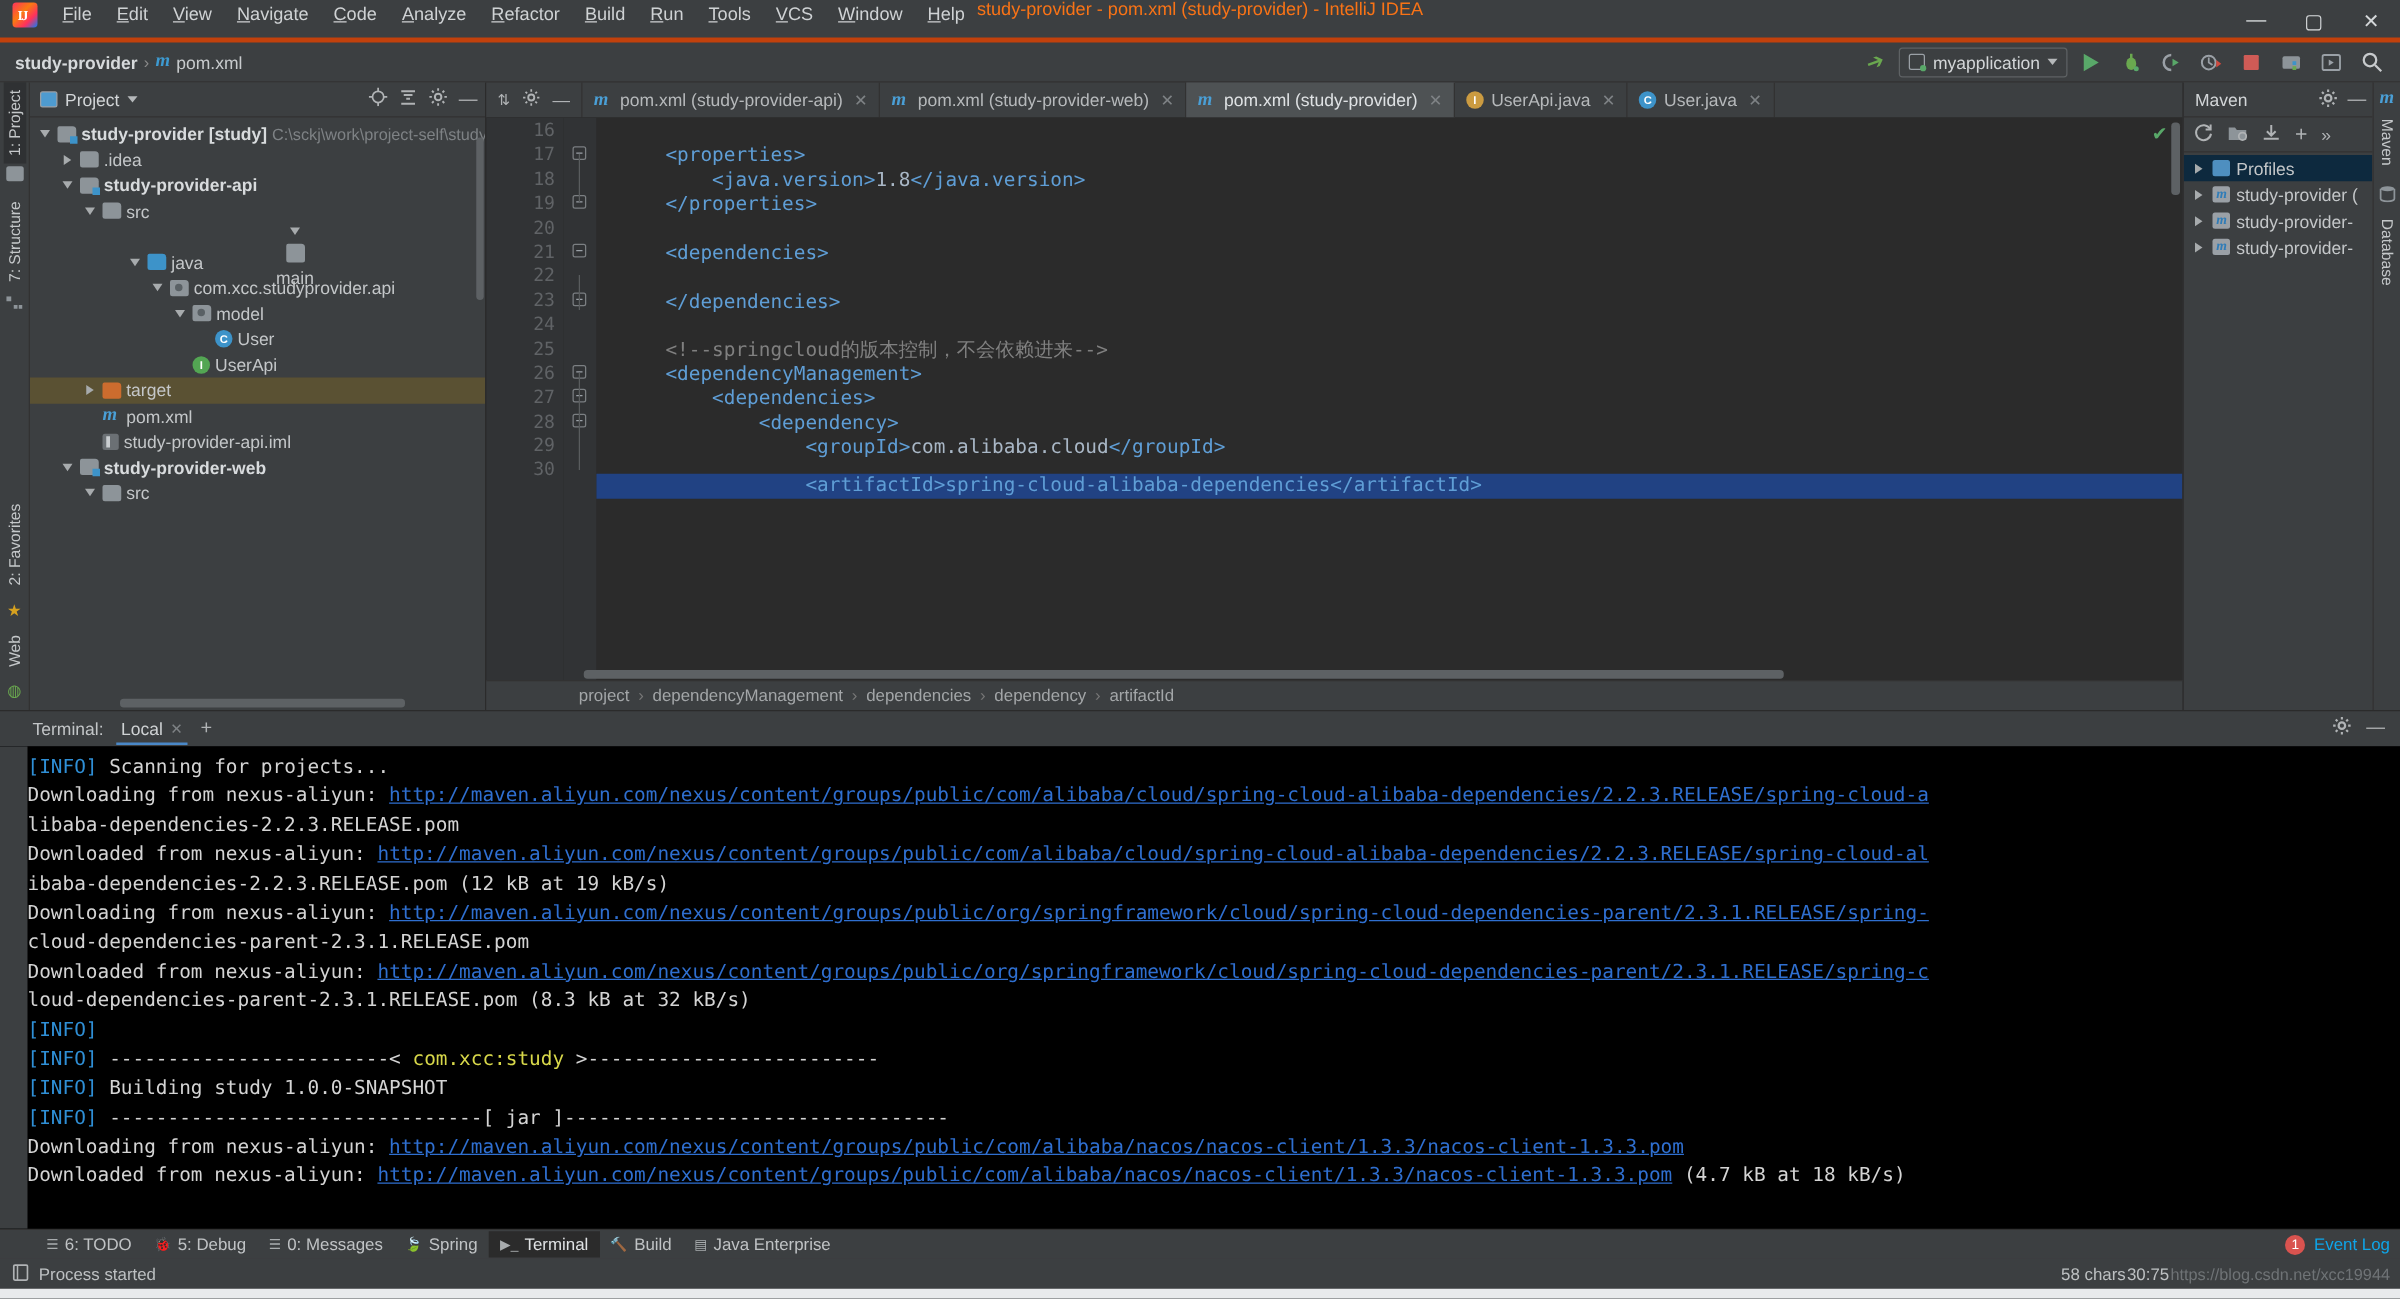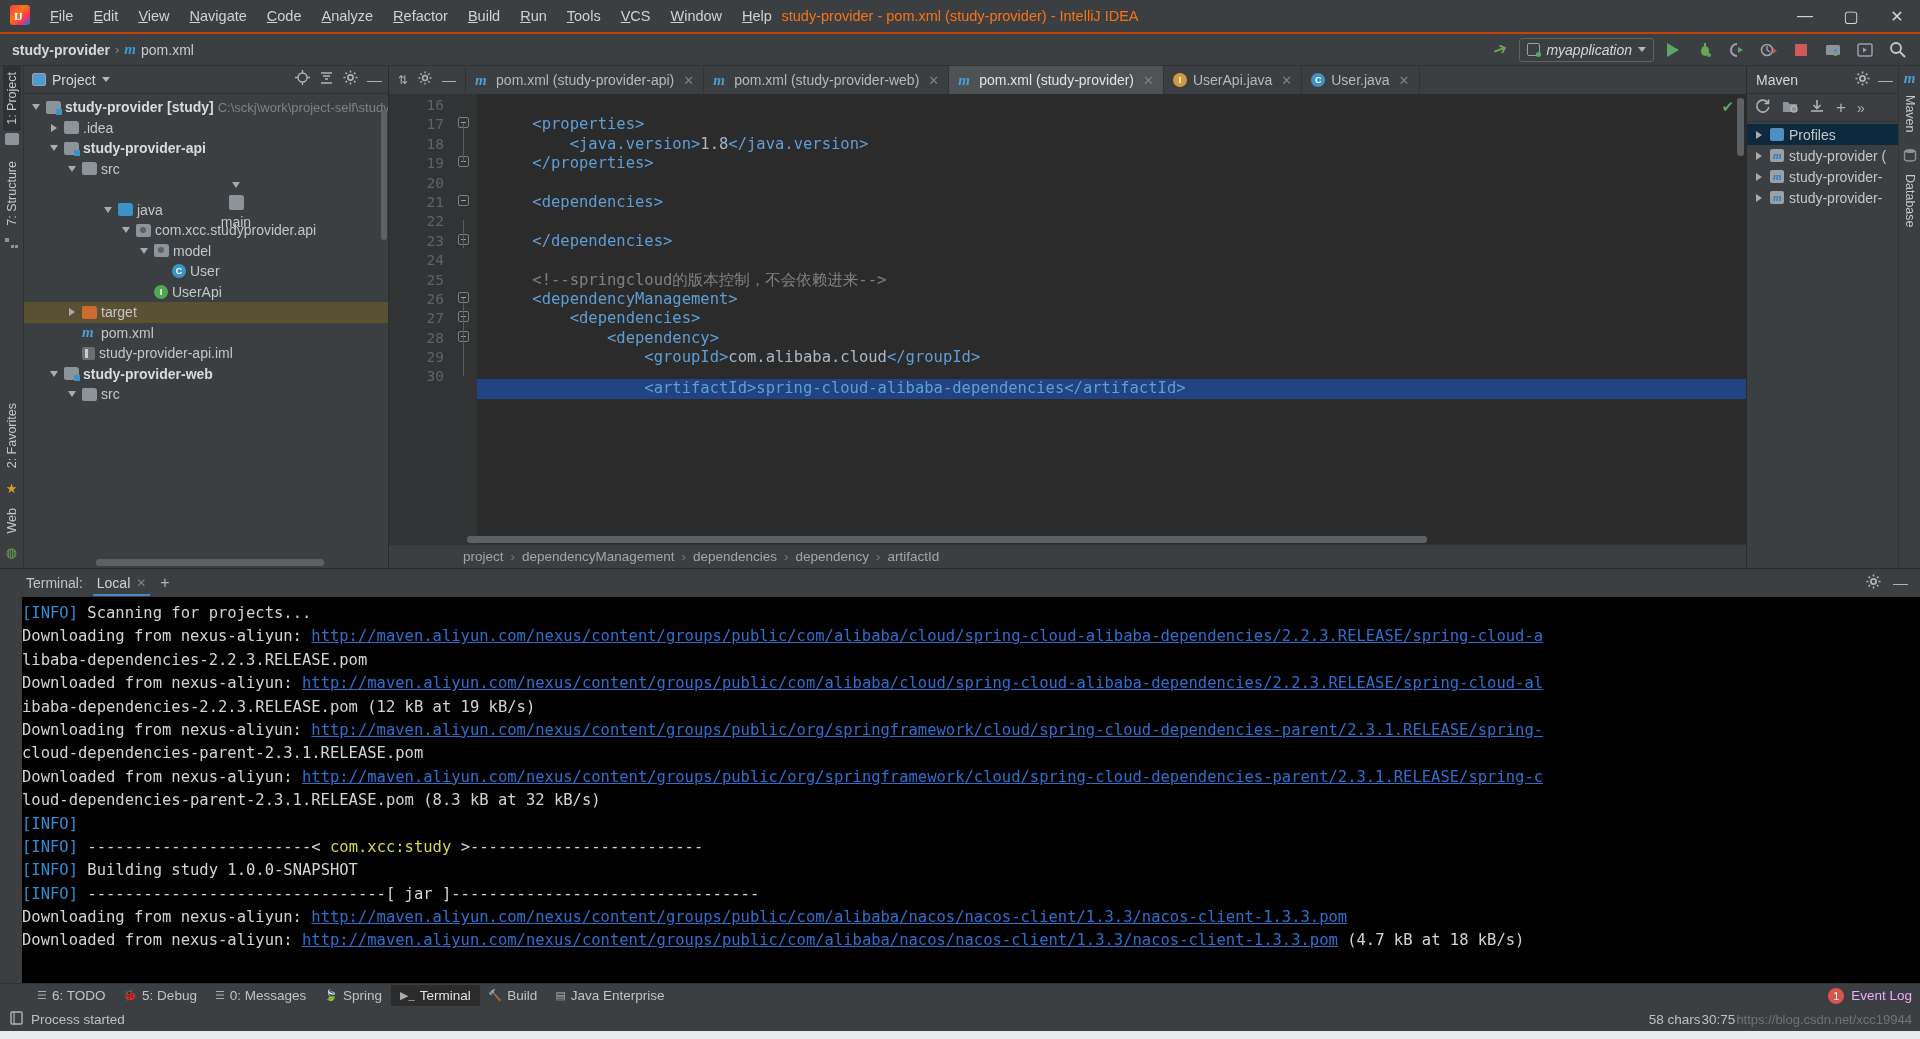--- a/index.html
+++ b/index.html
@@ -2,22 +2,22 @@
 <html><head>
 <meta charset="utf-8">
 <style>
   * { box-sizing: border-box; margin:0; padding:0; }
   html,body { width:1920px; height:1039px; overflow:hidden; background:#3c3f41;
     font-family:"Liberation Sans", sans-serif; }
   .ide { position:relative; width:1920px; height:1039px; display:flex; flex-direction:column;
     background:#3c3f41; color:#bbbbbb; }
 
   
-  .titlebar { height:34px; background:#3c3f41; display:flex; align-items:center;
-    border-bottom:2px solid #c2410c; flex:0 0 34px; position:relative; }
+  .titlebar { height:34px; background:#3c3f41; display:flex; align-items:flex-start;
+    border-bottom:4px solid #c2410c; flex:0 0 34px; position:relative; }
   .logo { width:26px; height:26px; margin:0 6px 0 8px; position:relative; flex:0 0 auto; }
   .logo .l1 { position:absolute; left:2px; top:2px; width:20px; height:20px;
     background:linear-gradient(135deg,#fe315d 0%,#f97a12 40%,#fe315d 70%,#087cfa 100%); border-radius:3px; }
   .logo .l2 { position:absolute; left:6px; top:7px; color:#fff; font-size:11px;
     font-family:"Liberation Serif", serif; font-weight:bold; letter-spacing:-1px;}
   .menu { display:flex; align-items:center; gap:0; }
   .menu-item { padding:4px 10px; font-size:14.5px; color:#cfd2d4; cursor:default; }
   .menu-item u { text-decoration:underline; }
   .win-title { position:absolute; left:0; right:0; text-align:center; font-size:14.5px;
     color:#f97316; pointer-events:none; }
@@ -31,21 +31,21 @@
   .crumb { display:flex; align-items:center; gap:5px; font-size:14px; }
   .crumb .b-proj { font-weight:bold; color:#d6d9db; }
   .crumb .sep { color:#8a8a8a; font-size:13px; }
   .crumb .m-ico { color:#3d9ad1; font-style:italic; font-weight:bold; font-family:"Liberation Serif",serif;font-size:15px;}
   .crumb .b-file { color:#c8cbcd; }
   .tb-right { margin-left:auto; display:flex; align-items:center; gap:6px; padding-right:6px;}
   .run-config { display:flex; align-items:center; gap:6px; border:1px solid #5e6264;
     border-radius:3px; padding:2px 7px; height:24px; background:#3c3f41; }
   .run-config .rc-ico { width:13px;height:13px;border:1.6px solid #9aa0a6;border-radius:2px;position:relative;}
   .run-config .rc-ico::after{content:"";position:absolute;right:-2px;bottom:-2px;width:5px;height:5px;border-radius:50%;background:#59a869;}
-  .run-config .rc-name { font-size:14px; color:#d3d6d8;font-style:italic; }
+  .run-config .rc-name { font-size:14px; color:#d3d6d8; }
   .caret { width:0;height:0;border-left:4px solid transparent;border-right:4px solid transparent;border-top:5px solid #b5b8ba;}
   .tb-ico { width:26px;height:24px;display:flex;align-items:center;justify-content:center;}
   .tri-run { width:0;height:0;border-top:7px solid transparent;border-bottom:7px solid transparent;border-left:12px solid #59a869;}
   .sq-stop { width:12px;height:12px;background:#cf5b56;border-radius:1px;}
   .hammer { color:#6aa84f; font-size:17px; transform:rotate(-20deg); }
 
   
   .main { flex:1 1 auto; display:flex; min-height:0; }
 
   
@@ -655,21 +655,21 @@
           <span style="font-size:11px;color:#a8acae;">🔨</span>
           <span>Build</span>
         </div>
         <div class="tw-item">
           <span style="font-size:11px;color:#a8acae;">▤</span>
           <span>Java Enterprise</span>
         </div>
       </div>
     <div class="tw-right">
       <span class="badge-num">1</span>
-      <span style="font-size:13.5px;color:#f0abfc;">Event Log</span>
+      <span style="font-size:13.5px;color:#0ea5e9;">Event Log</span>
     </div>
   </div>
 
   <div class="statusbar">
     <span><svg width="13" height="14" viewBox="0 0 13 14">
           <rect x="1" y="1" width="11" height="12" rx="1" stroke="#b0b3b5" stroke-width="1.4" fill="none"></rect>
           <path d="M4 1v12" stroke="#b0b3b5" stroke-width="1.2"></path>
         </svg></span>
     <span>Process started</span>
     <span class="sb-right">

